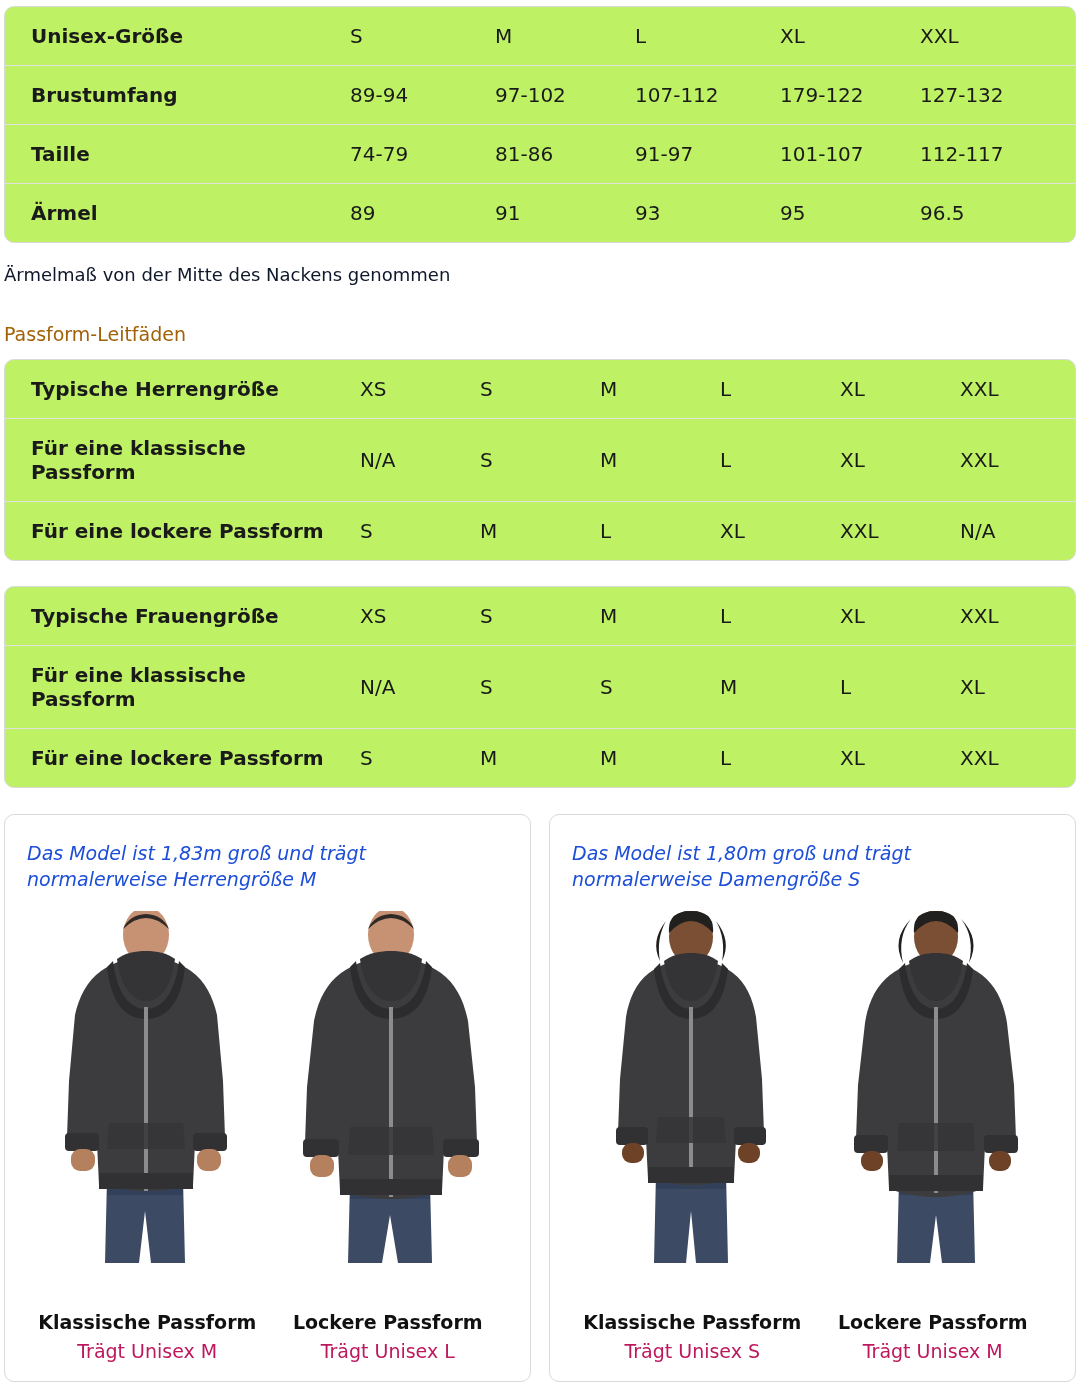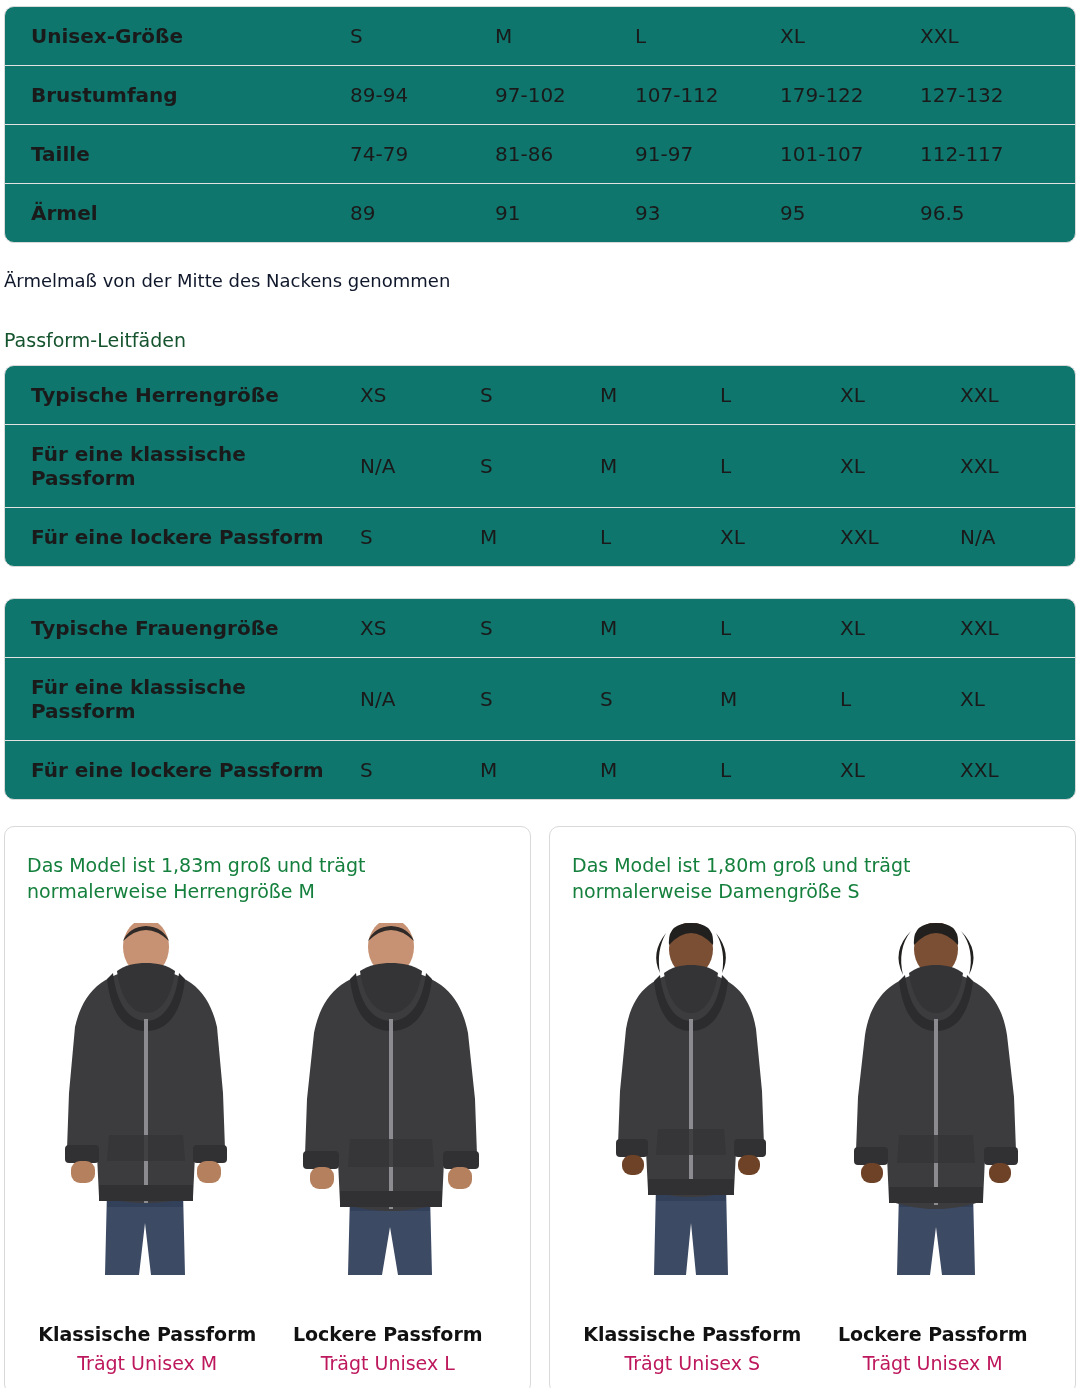--- a/index.html
+++ b/index.html
@@ -19,23 +19,23 @@
   }
   .caption-top {
     font-size: 19px;
     color: #1a1a1a;
     padding: 4px 0 10px 4px;
     line-height: 1.3;
   }
   .card {
     border: 1px solid #d9d9d9;
     border-radius: 10px;
-    margin: 0 4px 13px 4px;
+    margin: 0 4px 7px 4px;
     overflow: hidden;
-    background: #0f766e;
+    background: #bef264;
   }
   table.sizetable {
     width: 100%;
     border-collapse: collapse;
     table-layout: fixed;
   }
   table.sizetable tr + tr td, table.sizetable tr + tr th {
     border-top: 1px solid #e2e2e2;
   }
   table.sizetable th, table.sizetable td {
@@ -68,43 +68,44 @@
   .t-fit col.c5 { width: 120px; }
   .t-fit col.c6 { width: 115px; }
 
   .note {
     font-size: 18px;
     color: #0f172a;
     padding: 14px 0 6px 4px;
   }
   .section-title {
     font-size: 19px;
-    color: #14532d;
+    color: #a16207;
     padding: 32px 0 14px 4px;
   }
   .gap { height: 18px; }
 
   .models-row {
     display: flex;
     gap: 18px;
     margin: 26px 4px 0 4px;
   }
   .model-card {
     flex: 1;
     border: 1px solid #d9d9d9;
     border-radius: 10px;
     padding: 26px 22px 16px 22px;
     display: flex;
     flex-direction: column;
   }
   .model-card .desc {
     font-size: 19px;
     line-height: 1.35;
-    color: #15803d;
+    color: #1d4ed8;
     min-height: 54px;
+    font-style: italic;
   }
   .figures {
     display: flex;
     justify-content: space-around;
     align-items: flex-end;
     margin-top: 16px;
     gap: 10px;
   }
   .figure {
     flex: 1;

